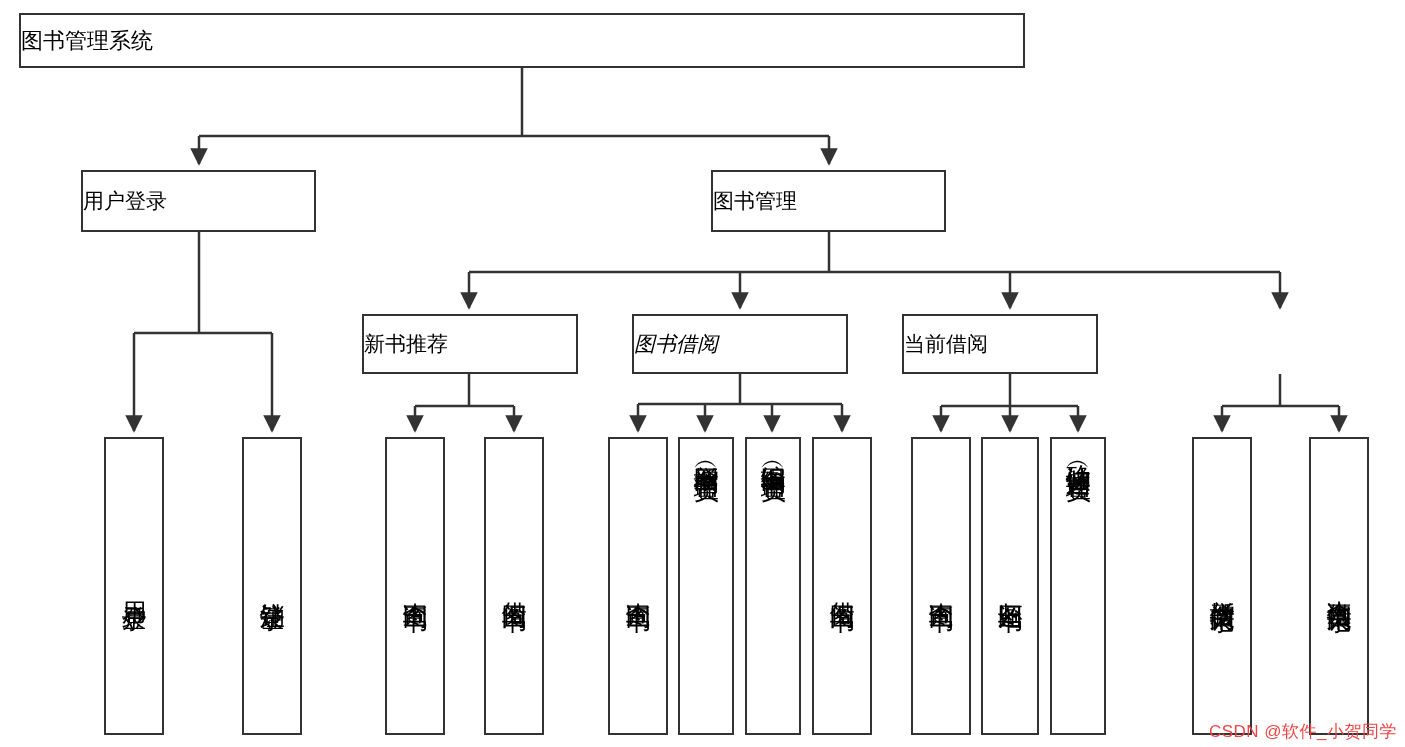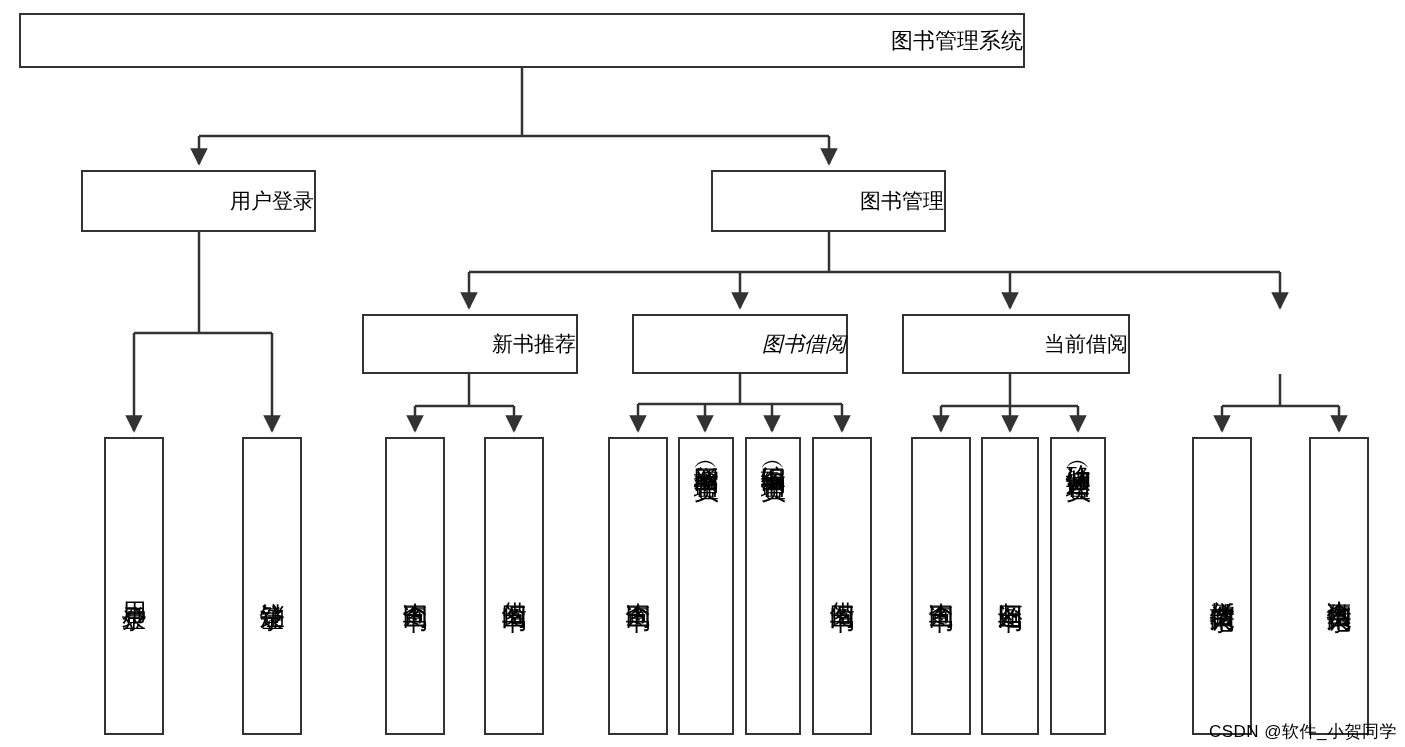--- a/index.html
+++ b/index.html
@@ -24,21 +24,21 @@
     width: 1405px;
     height: 747px;
   }
   .node {
     position: absolute;
     box-sizing: border-box;
     background: #ffffff;
     border: 2px solid #333333;
     display: flex;
     align-items: center;
-    justify-content: flex-end;
+    justify-content: flex-start;
     color: #000000;
     z-index: 3;
   }
   .node .label {
     display: block;
     text-align: center;
     line-height: 1.15;
     white-space: nowrap;
   }
   .node.horiz .label {
@@ -61,21 +61,21 @@
     white-space: nowrap;
   }
   .node.vert.tall {
     align-items: flex-start;
   }
   .watermark {
     position: absolute;
     right: 8px;
     bottom: 4px;
     font-size: 17px;
-    color: #000000;
+    color: #ef4444;
     z-index: 6;
     white-space: nowrap;
     letter-spacing: 0.5px;
   }
 </style>
 </head>
 <body>
 
 <div id="canvas">
 
@@ -139,21 +139,21 @@
   <div class="node horiz" style="left:711px; top:170px; width:235px; height:62px;">
     <span class="label">图书管理</span>
   </div>
 
   <div class="node horiz" style="left:362px; top:314px; width:216px; height:60px;">
     <span class="label">新书推荐</span>
   </div>
   <div class="node horiz" style="left:632px; top:314px; width:216px; height:60px;font-style:italic;">
     <span class="label">图书借阅</span>
   </div>
-  <div class="node horiz" style="left:902px; top:314px; width:228px; height:60px;">
+  <div class="node horiz" style="left:902px; top:314px; width:196px; height:60px;">
     <span class="label">当前借阅</span>
   </div>
 
   <div class="node vert" style="left:104px; top:437px; width:60px; height:298px;">
     <span class="label">用户登录</span>
   </div>
   <div class="node vert" style="left:242px; top:437px; width:60px; height:298px;">
     <span class="label">注销登录</span>
   </div>
 

